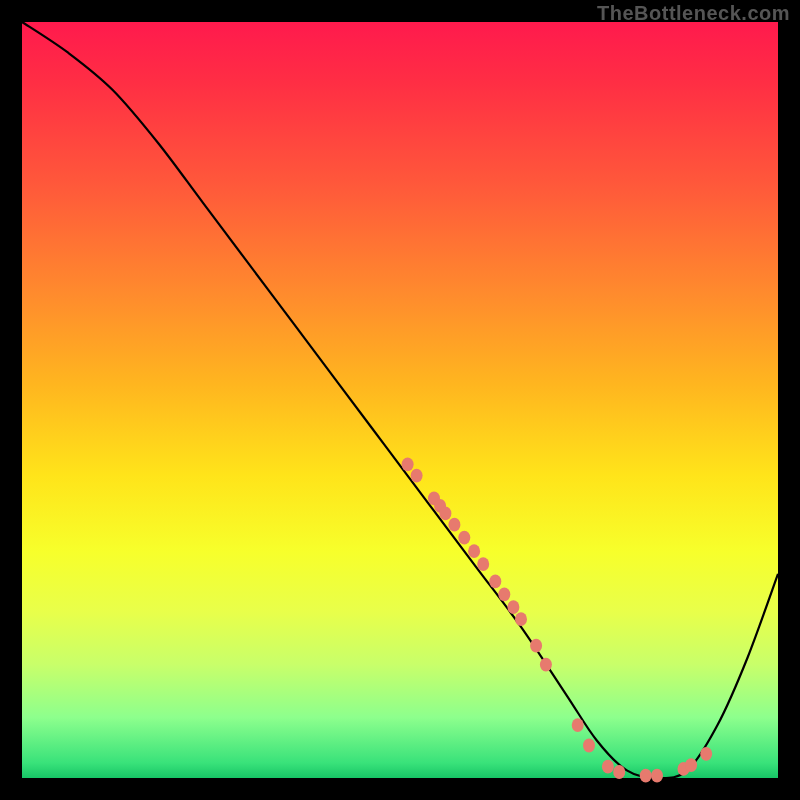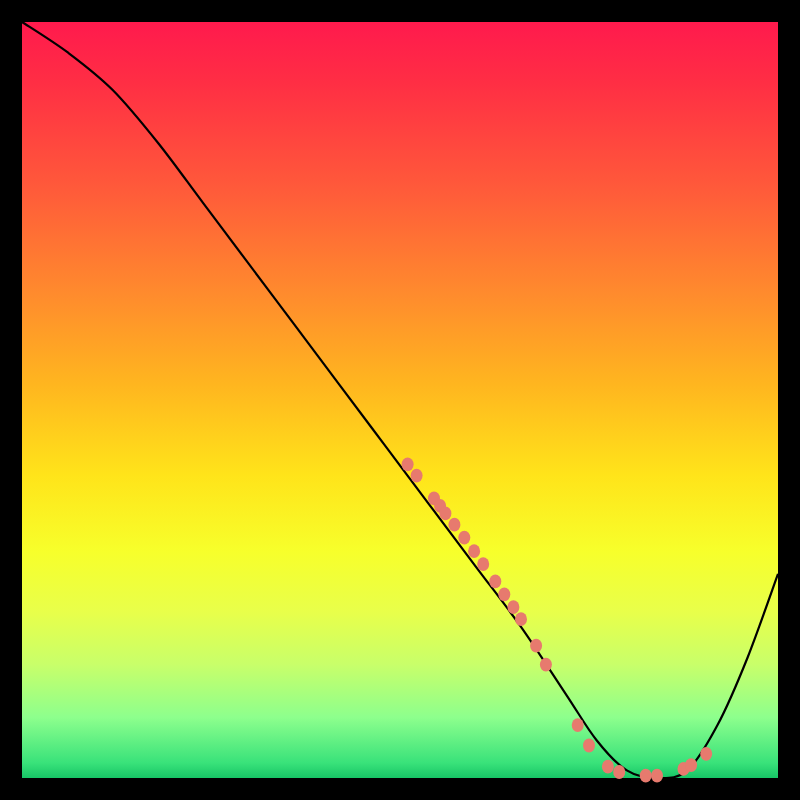--- a/index.html
+++ b/index.html
@@ -65,20 +65,21 @@
   }
   .pt {
     fill: #e77a6e;
     stroke: none;
   }
 </style>
 </head>
 <body>
 
 <div class="frame">
+  <div class="watermark">TheBottleneck.com</div>
 
   <div class="plot">
     <svg class="curve" viewBox="0 0 756 756" preserveAspectRatio="none">
       <path class="line" d="M 0.0 0.0 C 7.6 5.0, 30.2 18.9, 45.4 30.2 C 60.5 41.6, 75.6 52.9, 90.7 68.0 C 105.8 83.2, 121.0 102.1, 136.1 121.0 C 151.2 139.9, 166.3 161.3, 181.4 181.4 C 196.6 201.6, 211.7 221.8, 226.8 241.9 C 241.9 262.1, 257.0 282.2, 272.2 302.4 C 287.3 322.6, 302.4 342.7, 317.5 362.9 C 332.6 383.0, 347.8 403.2, 362.9 423.4 C 378.0 443.5, 393.1 463.7, 408.2 483.8 C 423.4 504.0, 438.5 524.2, 453.6 544.3 C 468.7 564.5, 483.8 583.4, 499.0 604.8 C 514.1 626.2, 531.7 653.9, 544.3 672.8 C 556.9 691.7, 564.5 705.6, 574.6 718.2 C 584.6 730.8, 594.7 742.1, 604.8 748.4 C 614.9 754.7, 625.0 756.0, 635.0 756.0 C 645.1 756.0, 655.2 757.3, 665.3 748.4 C 675.4 739.6, 685.4 722.0, 695.5 703.1 C 705.6 684.2, 715.7 660.2, 725.8 635.0 C 735.8 609.8, 751.0 565.7, 756.0 551.9"></path>
       <g>
           <ellipse cx="385.6" cy="442.3" rx="6" ry="6.8999999999999995" class="pt"></ellipse>
           <ellipse cx="394.6" cy="453.6" rx="6" ry="6.8999999999999995" class="pt"></ellipse>
           <ellipse cx="412.0" cy="476.3" rx="6" ry="6.8999999999999995" class="pt"></ellipse>
           <ellipse cx="418.1" cy="483.8" rx="6" ry="6.8999999999999995" class="pt"></ellipse>
           <ellipse cx="423.4" cy="491.4" rx="6" ry="6.8999999999999995" class="pt"></ellipse>

